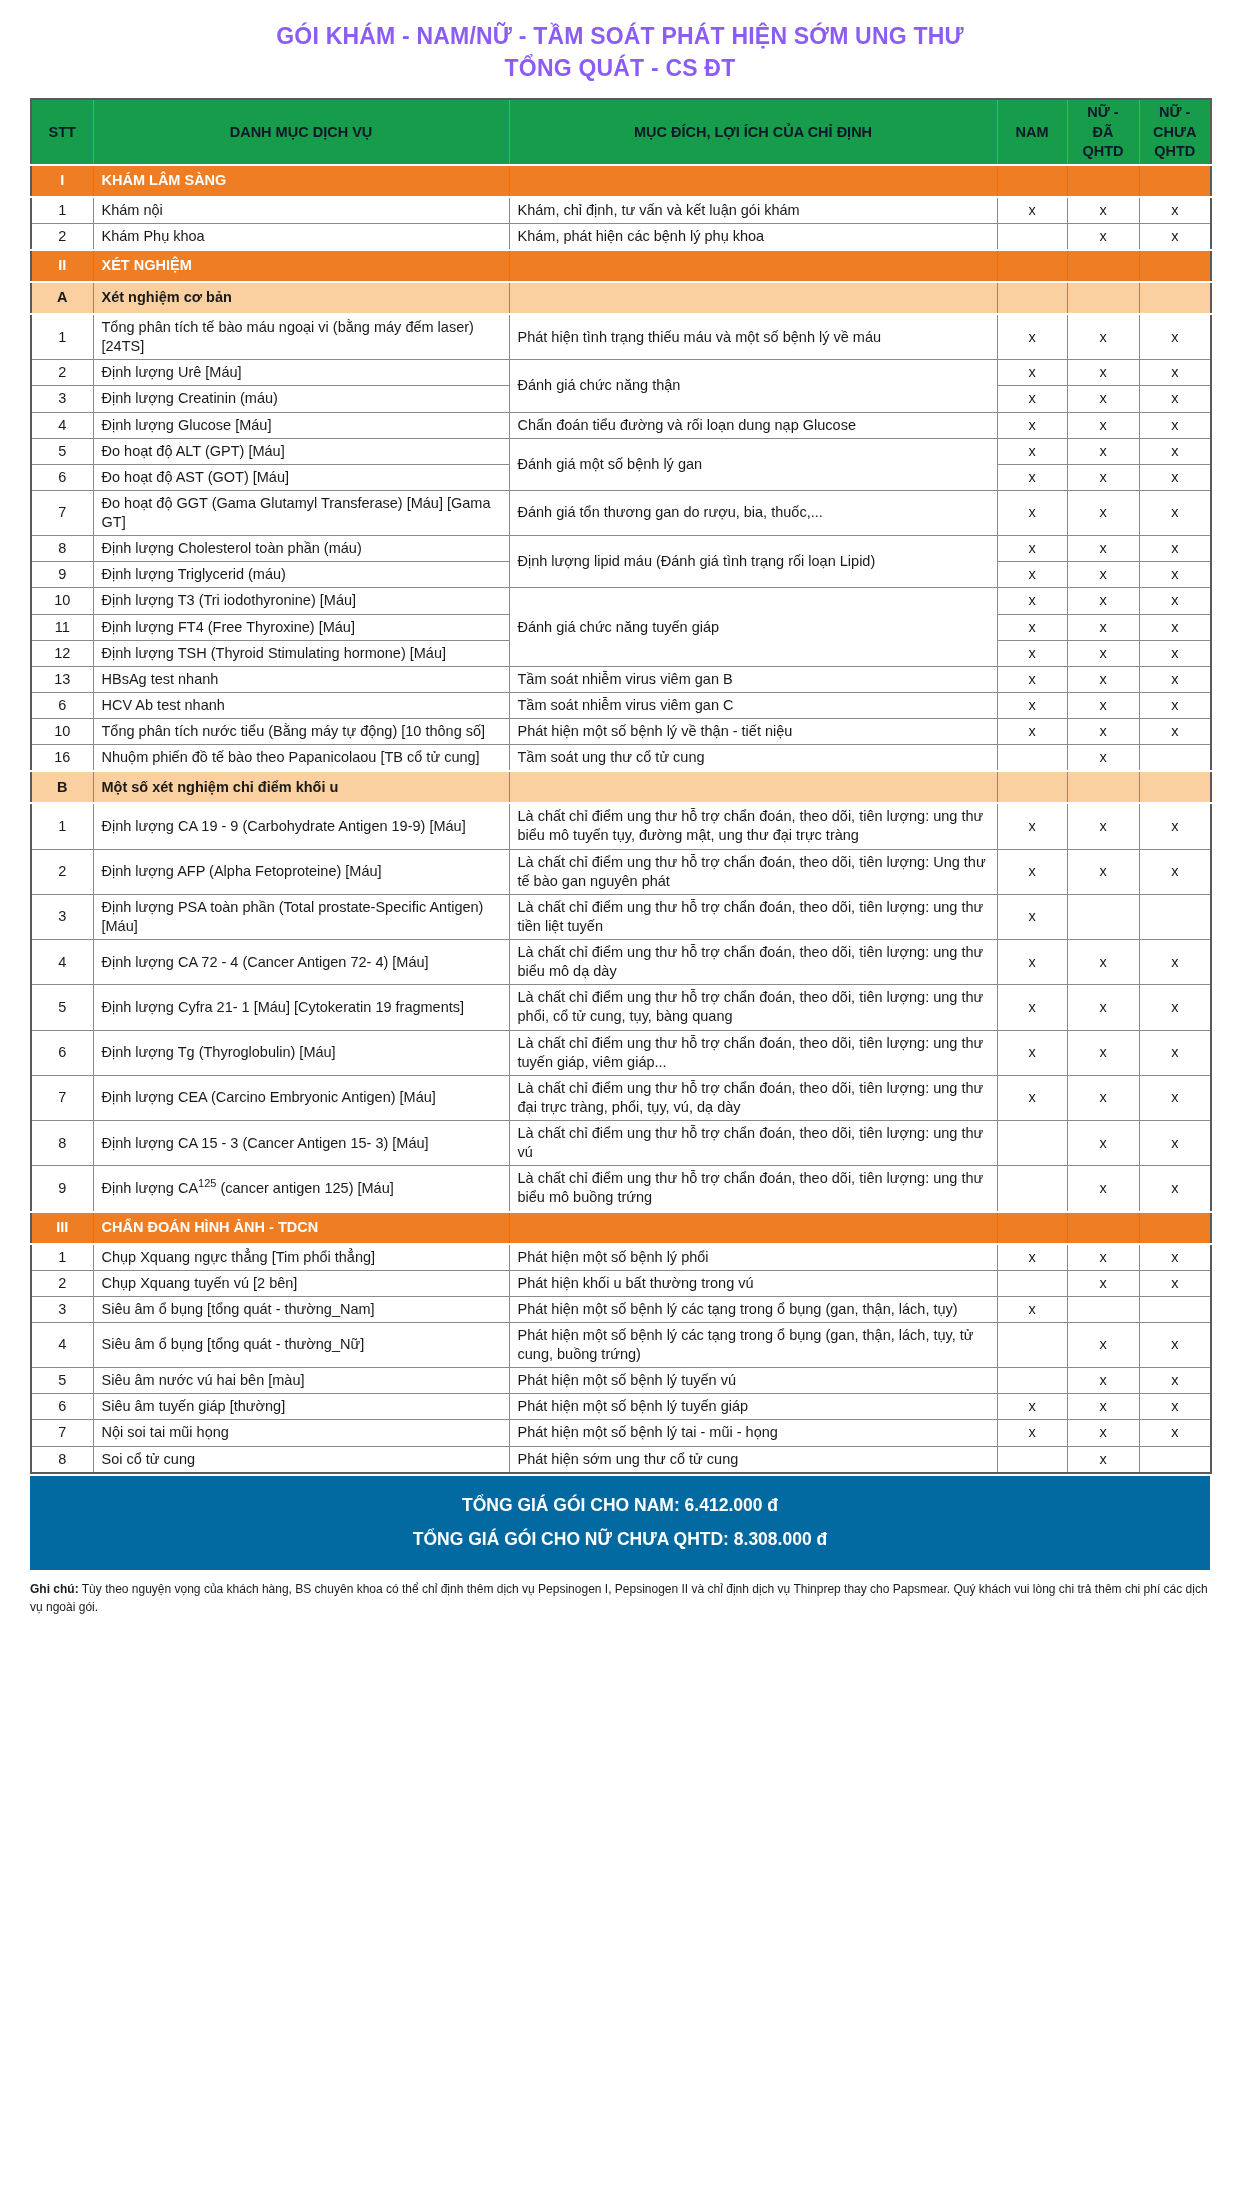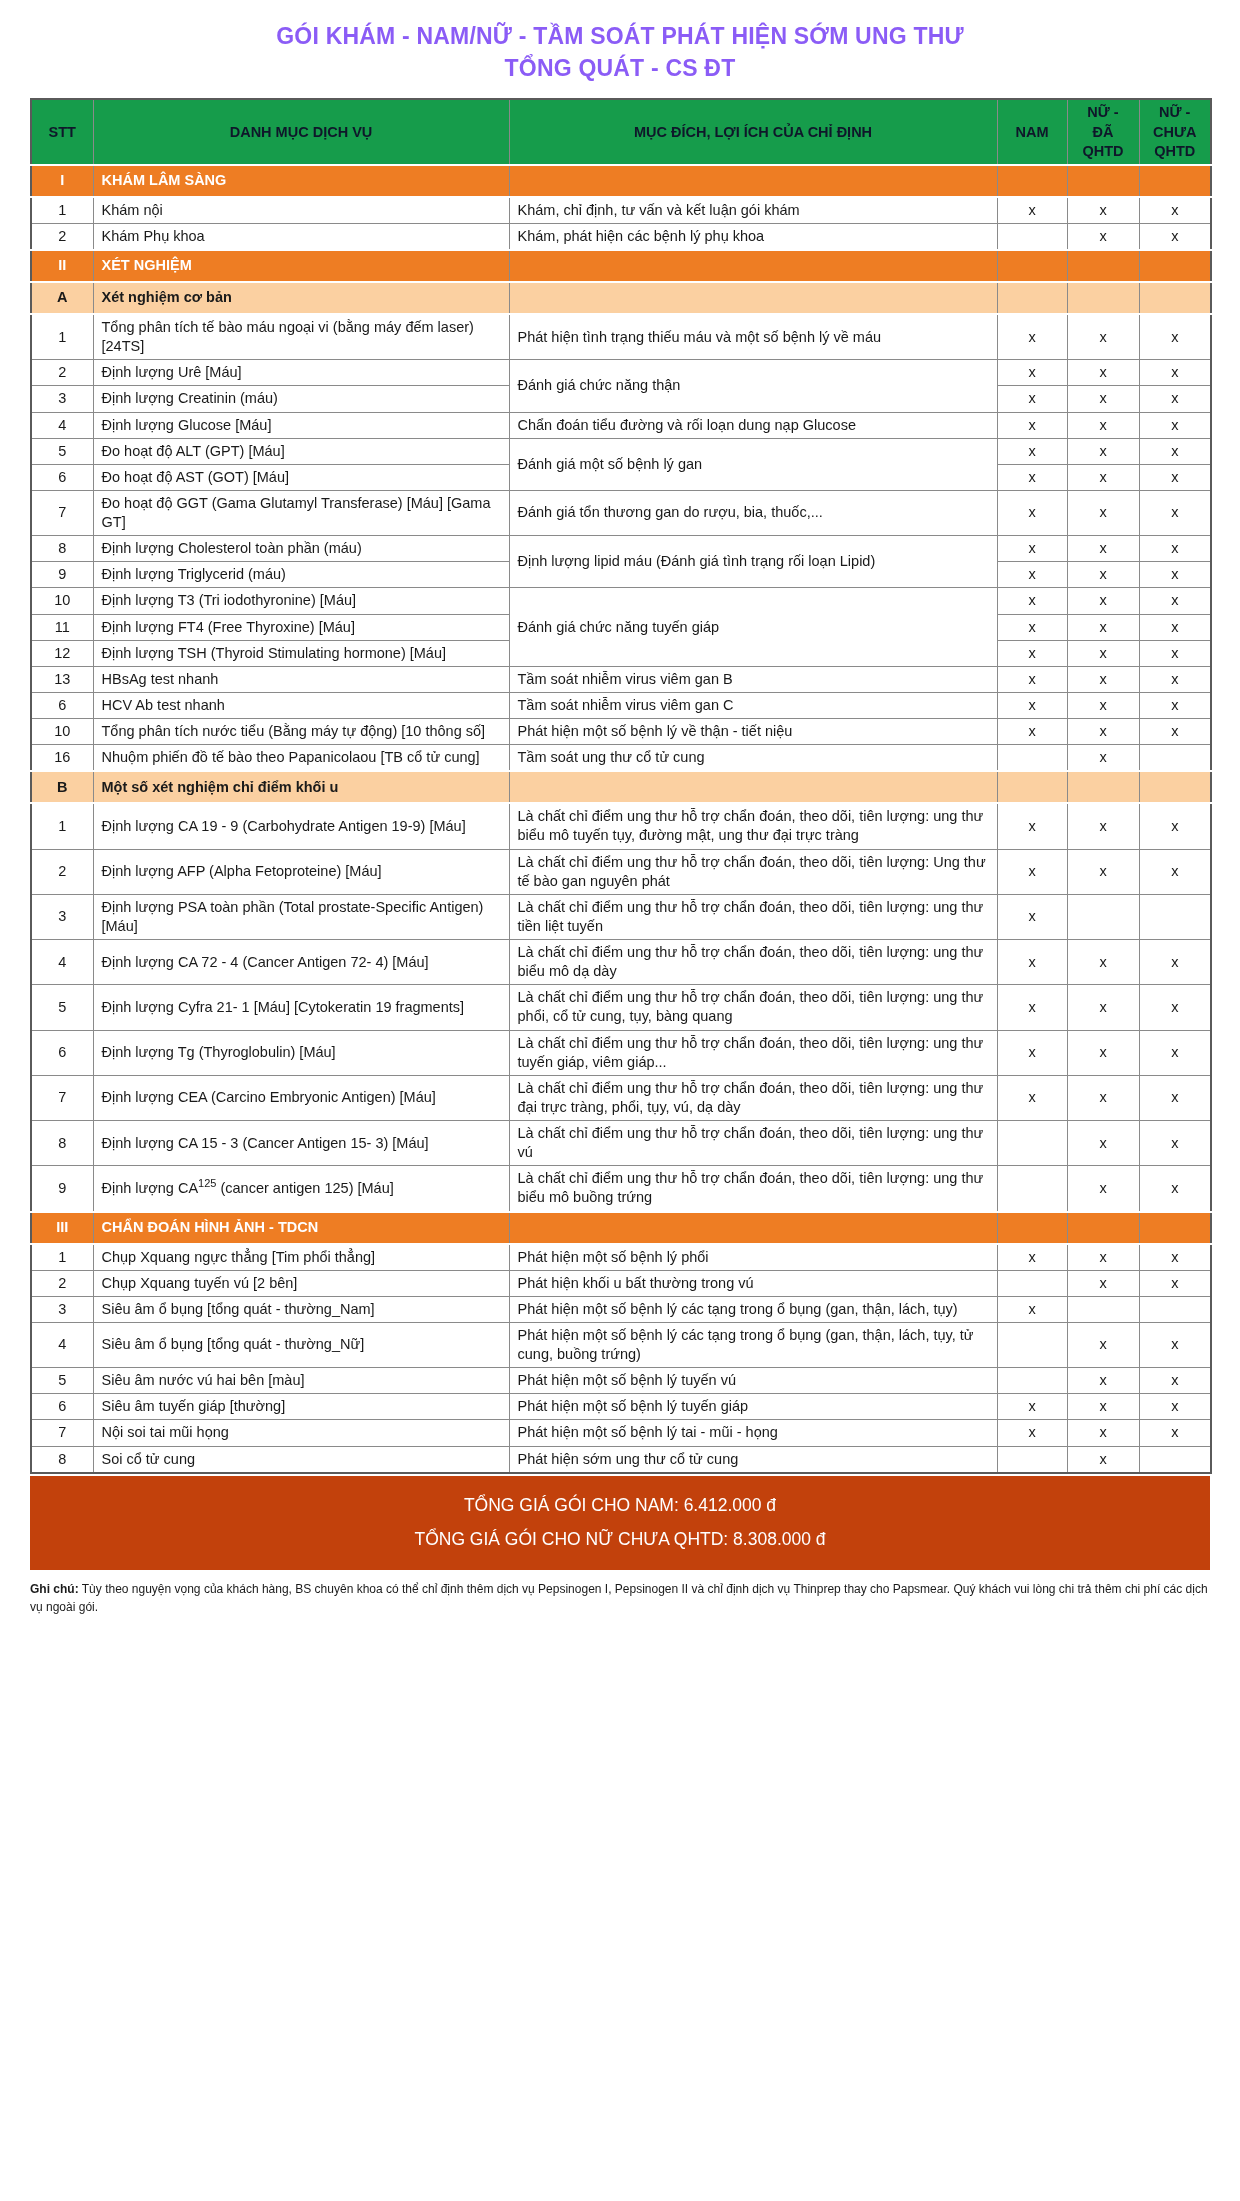--- a/index.html
+++ b/index.html
@@ -8,21 +8,21 @@
   .title{color:#8b5cf6;font-weight:bold;text-align:center;font-size:23px;line-height:1.4;letter-spacing:.2px;margin:4px 0 14px 0;}
   table.pkg{width:1180px;border-collapse:collapse;table-layout:fixed;border:2px solid #5a5a5a;}
   table.pkg td,table.pkg th{border:1px solid #8a8a8a;vertical-align:middle;padding:3px 8px;font-size:14.5px;line-height:1.32;word-wrap:break-word;}
   .w-no{width:62px}.w-name{width:416px}.w-purpose{width:488px}.w-m1{width:70px}.w-m2{width:72px}.w-m3{width:72px}
   thead th{background:#169c4b;color:#0f172a;font-weight:bold;text-align:center;height:56px;border-color:#0d7f3c;font-size:14.5px;line-height:1.25;}
   td.c-no,td.c-mark{text-align:center;padding:3px 2px;}
   td.c-name,td.c-purpose{text-align:left;}
   tr.section td{background:#ee7d23;color:#ffffff;font-weight:bold;border-top:2px solid #ffffff;border-bottom:2px solid #ffffff;height:24px;}
   tr.subsection td{background:#fbd0a1;color:#1a1a1a;font-weight:bold;border-top:2px solid #ffffff;border-bottom:2px solid #ffffff;height:24px;}
   sup{font-size:11px;vertical-align:super;line-height:0;}
-  .totals{width:1180px;background:#c2410c;color:#ffffff;text-align:center;font-weight:normal;font-size:17.5px;line-height:1.95;padding:12px 0 14px 0;margin-top:2px;}
+  .totals{width:1180px;background:#0369a1;color:#ffffff;text-align:center;font-weight:bold;font-size:17.5px;line-height:1.95;padding:12px 0 14px 0;margin-top:2px;}
   .note{width:1180px;font-size:12px;line-height:1.5;margin:10px 0 18px 0;}
   .note b{font-weight:bold;}
 </style>
 </head>
 <body>
 
 <div class="page">
 
   <div class="title">
     <div>GÓI KHÁM - NAM/NỮ - TẦM SOÁT PHÁT HIỆN SỚM UNG THƯ</div>

